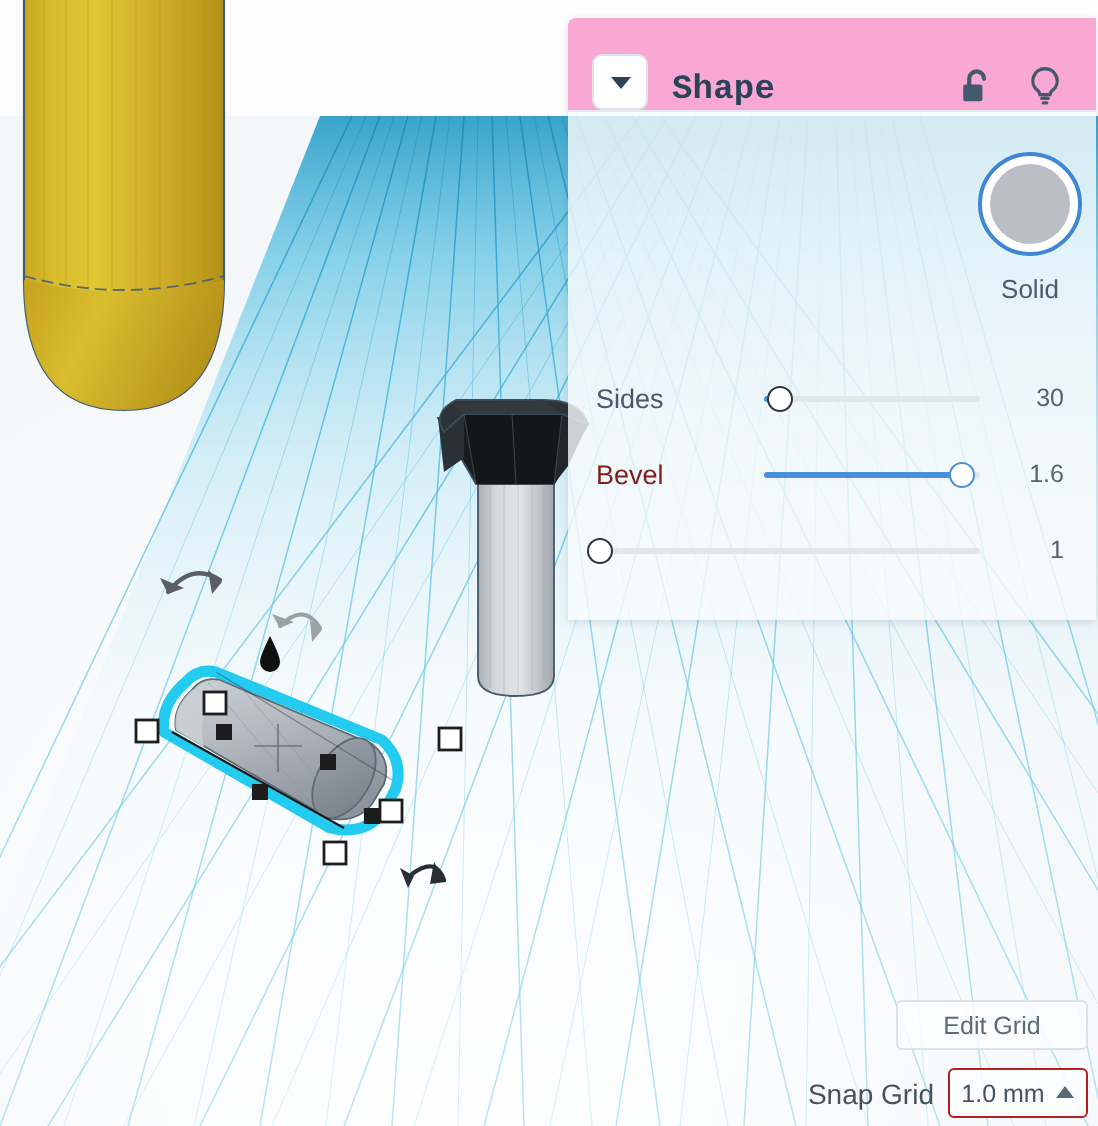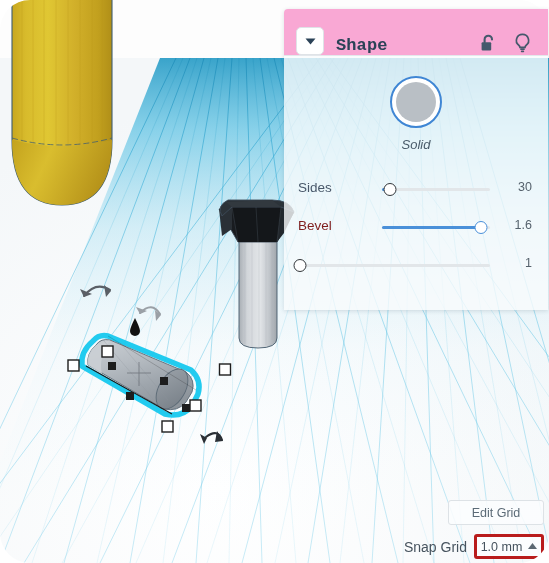--- a/index.html
+++ b/index.html
@@ -16,21 +16,20 @@
     -webkit-font-smoothing: antialiased;
   }
 
   
   #viewport {
     position: absolute;
     left: 0; top: 0;
     width: 549px; height: 563px;
     background: #ffffff;
     overflow: hidden;
-    border-radius: 30px;
   }
   #sky {
     position: absolute;
     left: 0; top: 0; width: 549px; height: 60px;
     background: #fdfdfd;
   }
   #grid-svg {
     position: absolute;
     left: 0; top: 0;
   }
@@ -83,24 +82,23 @@
   }
 
   #panel-body {
     background: rgba(249,251,252,0.80);
     padding: 14px 0 16px 0;
   }
 
   
   #mode-row {
     display: flex;
-    justify-content: center;
+    justify-content: flex-end;
     gap: 46px;
     padding: 6px 0 2px 0;
-    font-style: italic;
   }
   .mode-opt {
     display: flex;
     flex-direction: column;
     align-items: center;
     cursor: pointer;
     width: 66px;
   }
   .swatch-wrap {
     width: 52px; height: 52px;
@@ -140,20 +138,21 @@
     color: #4a5c6b;
   }
 
   
   #sliders {
     margin-top: 26px;
     padding: 0 16px 0 14px;
   }
   .slider-row {
     display: flex;
+    align-items: center;
     height: 38px;
   }
   .slider-label {
     font-size: 13.5px;
     color: #49586a;
     width: 84px;
     flex: none;
   }
   .slider-label.active {
     color: #7f1d1d;
@@ -225,21 +224,21 @@
   }
   #snap-grid-label {
     font-size: 14px;
     color: #46535e;
     margin-right: 7px;
   }
   #snap-grid-select {
     width: 70px;
     height: 25px;
     background: rgba(252,253,254,0.88);
-    border: 3px solid #b91c1c;
+    border: 1px solid #b91c1c;
     border-radius: 3px;
     display: flex;
     align-items: center;
     justify-content: center;
     font-size: 12.5px;
     color: #46535e;
     cursor: pointer;
     box-sizing: border-box;
     gap: 6px;
   }

